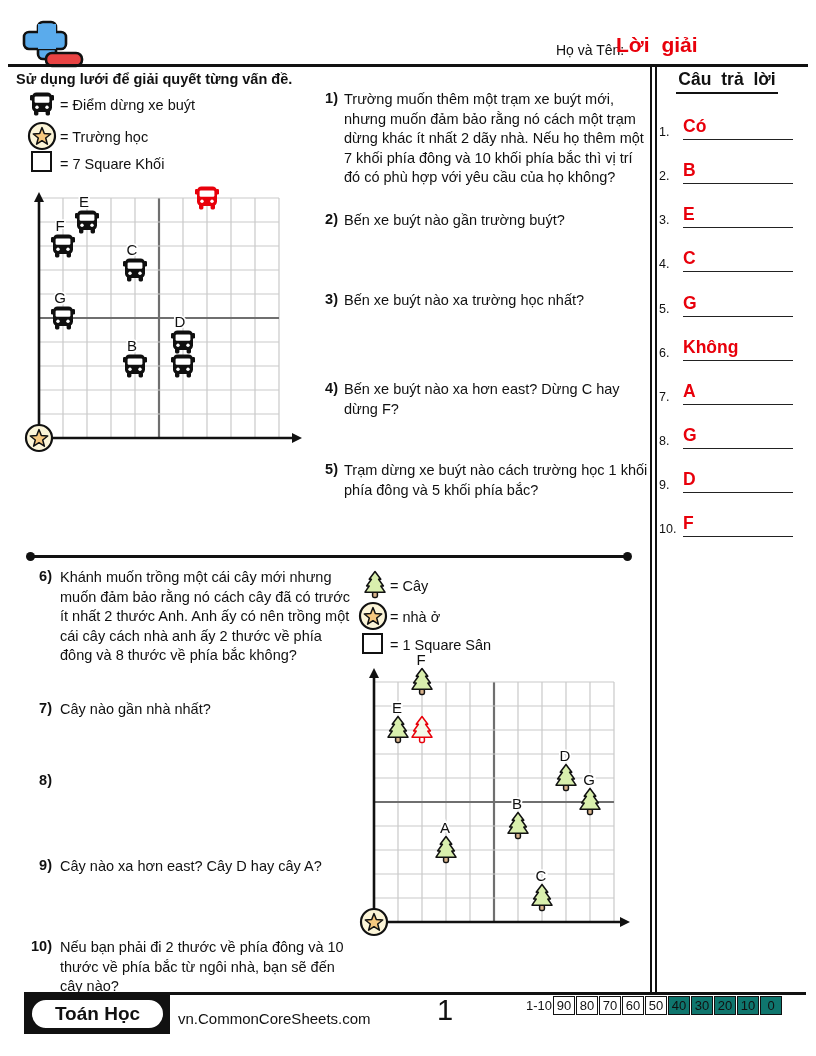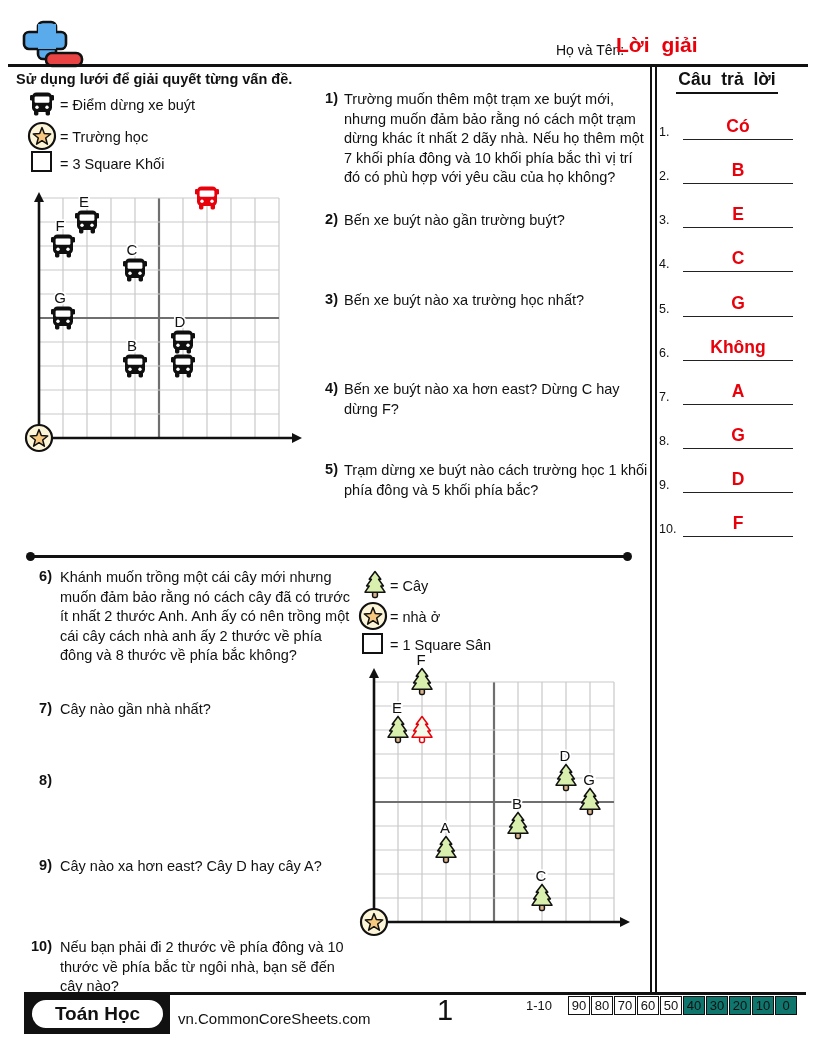--- a/index.html
+++ b/index.html
@@ -27,31 +27,31 @@
   .sep-line{left:30px;top:555px;width:597px;height:3px;background:#111;}
   .sep-dot{width:9px;height:9px;border-radius:50%;background:#111;top:552px;}
 
   
   .ans-header-wrap{left:656px;top:69px;width:142px;text-align:center;}
   .ans-header{display:inline-block;font-size:17.5px;font-weight:bold;word-spacing:5px;
               border-bottom:2px solid #111;padding:0 2px 2px 2px;}
   .ans-item{position:absolute;left:656px;width:142px;height:32px;}
   .ans-num{position:absolute;left:3px;bottom:1px;font-size:12.5px;}
   .ans-val{position:absolute;left:27px;right:5px;bottom:0;border-bottom:1.8px solid #222;
-           text-align:center;font-size:17.5px;font-weight:bold;color:#e8000b;padding-bottom:2px;}
+           font-size:17.5px;font-weight:bold;color:#e8000b;padding-bottom:2px;}
 
   
   .footer-rule{left:24px;top:992px;width:782px;height:2.5px;background:#111;}
   .footer-black{left:24px;top:992px;width:146px;height:42px;background:#111;}
   .subject-pill{left:30px;top:998px;width:131px;height:28px;background:#fff;border:2.5px solid #111;
                 border-radius:16px;text-align:center;font-size:19px;font-weight:bold;line-height:28px;}
   .site{left:178px;top:1010px;font-size:15px;}
   .page-num{left:420px;top:994px;width:50px;text-align:center;font-size:29px;}
   .score-row{left:526px;top:996px;display:flex;align-items:center;}
-  .score-label{font-size:13px;margin-right:16px;}
+  .score-label{font-size:13px;margin-right:1px;}
   .score-boxes{display:flex;gap:1px;}
   .score-box{width:20px;height:17px;border:1.5px solid #111;background:#fff;
              font-size:13px;line-height:17px;text-align:center;}
   .score-box.blue{background:#0f766e;}
 
   .grid-canvas{position:absolute;}
 </style>
 </head>
 <body>
 
@@ -80,21 +80,21 @@
     <circle cx="16" cy="14.8" r="1.7" fill="#fff"></circle>
   </g>
       </svg></div>
   <div class="abs legend-text" style="left:60px;top:97px">= Điểm dừng xe buýt</div>
   <div class="abs" style="left:27px;top:121px" id="legend-star1"><svg width="30" height="30">
         <circle cx="15" cy="15" r="13" fill="#fcf5d8" stroke="#111" stroke-width="2.2"></circle>
     <polygon points="15.0,6.6 17.3,12.6 23.7,13.0 18.7,17.0 20.4,23.2 15.0,19.7 9.6,23.2 11.3,17.0 6.3,13.0 12.7,12.6" fill="#f6c87f" stroke="#111" stroke-width="1.5" stroke-linejoin="round"></polygon>
       </svg></div>
   <div class="abs legend-text" style="left:60px;top:129px">= Trường học</div>
   <div class="abs sq-icon" style="left:31px;top:151px"></div>
-  <div class="abs legend-text" style="left:60px;top:156px">= 3 Square Khối</div>
+  <div class="abs legend-text" style="left:60px;top:156px">= 7 Square Khối</div>
 
   <div class="grid-canvas" style="left:16px;top:186px" id="grid1"><svg width="292" height="280" style="overflow:visible">
         <line x1="23" y1="12" x2="23" y2="252" stroke="#c9c9c9" stroke-width="1.2"></line>
         <line x1="47" y1="12" x2="47" y2="252" stroke="#c9c9c9" stroke-width="1.2"></line>
         <line x1="71" y1="12" x2="71" y2="252" stroke="#c9c9c9" stroke-width="1.2"></line>
         <line x1="95" y1="12" x2="95" y2="252" stroke="#c9c9c9" stroke-width="1.2"></line>
         <line x1="119" y1="12" x2="119" y2="252" stroke="#c9c9c9" stroke-width="1.2"></line>
         <line x1="143" y1="12" x2="143" y2="252" stroke="#6f6f6f" stroke-width="2.2"></line>
         <line x1="167" y1="12" x2="167" y2="252" stroke="#c9c9c9" stroke-width="1.2"></line>
         <line x1="191" y1="12" x2="191" y2="252" stroke="#c9c9c9" stroke-width="1.2"></line>

